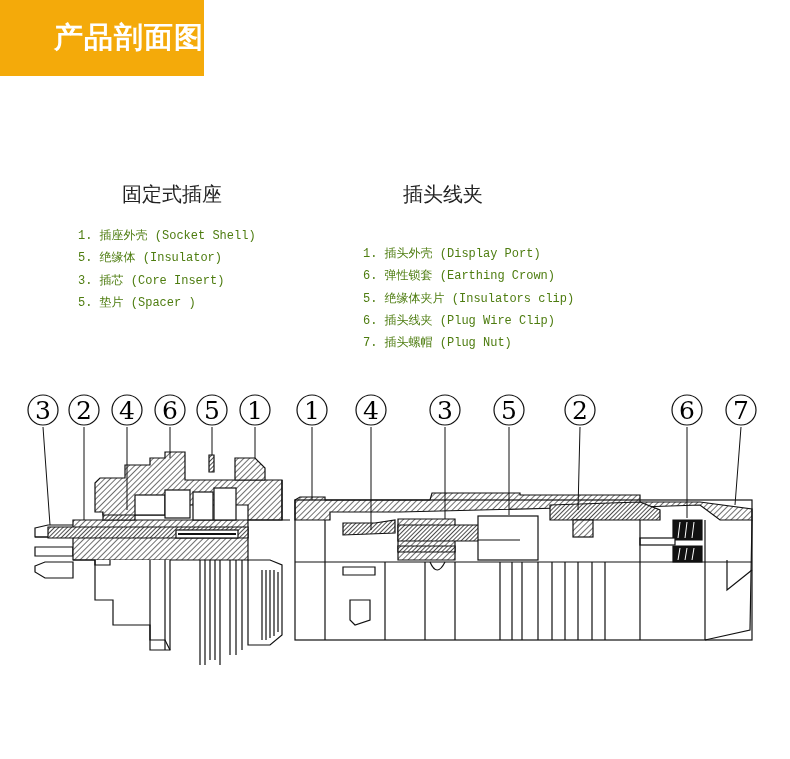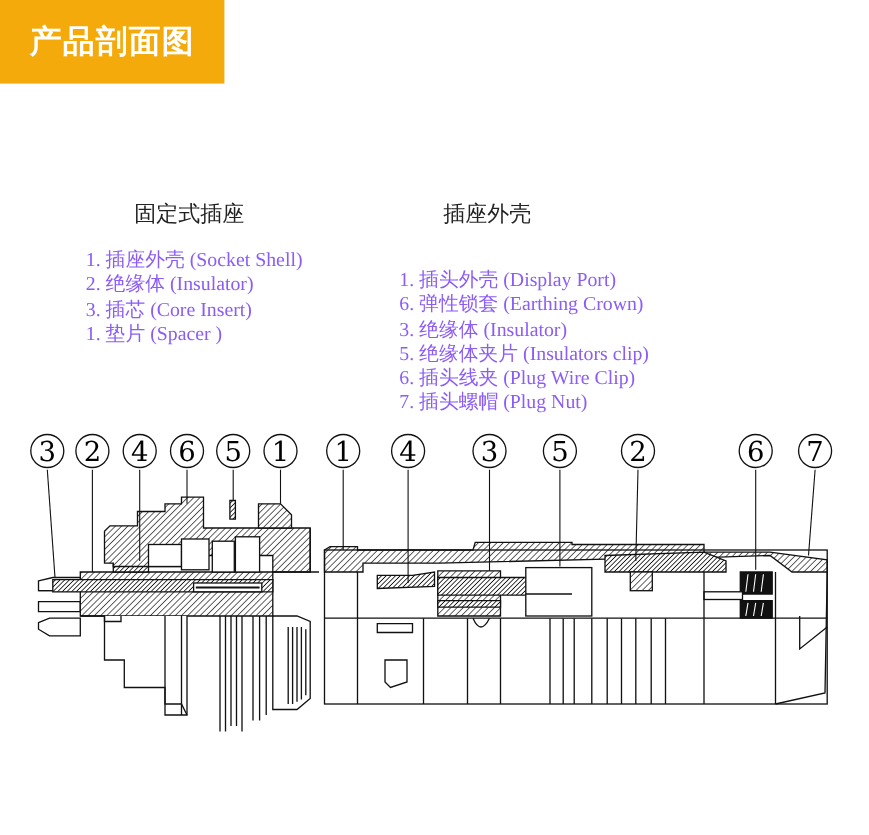--- a/index.html
+++ b/index.html
@@ -1,47 +1,46 @@
 <!DOCTYPE html>
 <html><head>
 <meta charset="utf-8">
 <style>
   html, body { margin:0; padding:0; background:#ffffff; }
   body { width:790px; height:759px; position:relative; overflow:hidden; font-family:"DejaVu Sans", sans-serif; }
-  .banner { position:absolute; left:0; top:0; width:204px; height:76px; background:#f4aa0a; display:flex; align-items:center; justify-content:center; }
+  .banner { position:absolute; left:0; top:0; width:204px; height:76px; background:#f4aa0a; display:flex; align-items:center; justify-content:flex-end; }
   .banner-title { color:#ffffff; font-size:29px; font-weight:bold; letter-spacing:1px; font-family:"DejaVu Sans", sans-serif; }
-  .col { position:absolute; font-family:Liberation Serif, serif; font-size:18px; color:#8b5cf6; }
+  .col { position:absolute; font-family:Liberation Mono, monospace; font-size:12px; color:#4d7c0f; }
   .col-title { position:absolute; font-family:"DejaVu Sans", sans-serif; font-size:20px; color:#222; }
   .list { list-style:none; margin:0; padding:0; }
   .list li { height:22.3px; line-height:22px; white-space:nowrap; }
   svg text { font-family:"DejaVu Serif", serif; }
 </style>
 </head>
 <body>
 
 <div class="banner">
   <span class="banner-title">产品剖面图</span>
 </div>
 
 <div class="col-title" style="left:122px; top:181px;">固定式插座</div>
 <div class="col" style="left:78px; top:225px;">
   <ul class="list">
     <li>1. 插座外壳 (Socket Shell)</li>
-    <li>2. 绝缘体 (Insulator)</li>
+    <li>5. 绝缘体 (Insulator)</li>
     <li>3. 插芯 (Core Insert)</li>
-    <li>1. 垫片 (Spacer )</li>
+    <li>5. 垫片 (Spacer )</li>
   </ul>
 </div>
 
-<div class="col-title" style="left:403px; top:181px;">插座外壳</div>
+<div class="col-title" style="left:403px; top:181px;">插头线夹</div>
 <div class="col" style="left:363px; top:225px;margin-top:18px;">
   <ul class="list">
     <li>1. 插头外壳 (Display Port)</li>
     <li>6. 弹性锁套 (Earthing Crown)</li>
-    <li>3. 绝缘体 (Insulator)</li>
     <li>5. 绝缘体夹片 (Insulators clip)</li>
     <li>6. 插头线夹 (Plug Wire Clip)</li>
     <li>7. 插头螺帽 (Plug Nut)</li>
   </ul>
 </div>
 
 <svg width="790" height="759" style="position:absolute;left:0;top:0;">
   <defs>
     <pattern id="hatch" width="4" height="4" patternUnits="userSpaceOnUse" patternTransform="rotate(45)">
       <rect width="4" height="4" fill="#fff"></rect>

